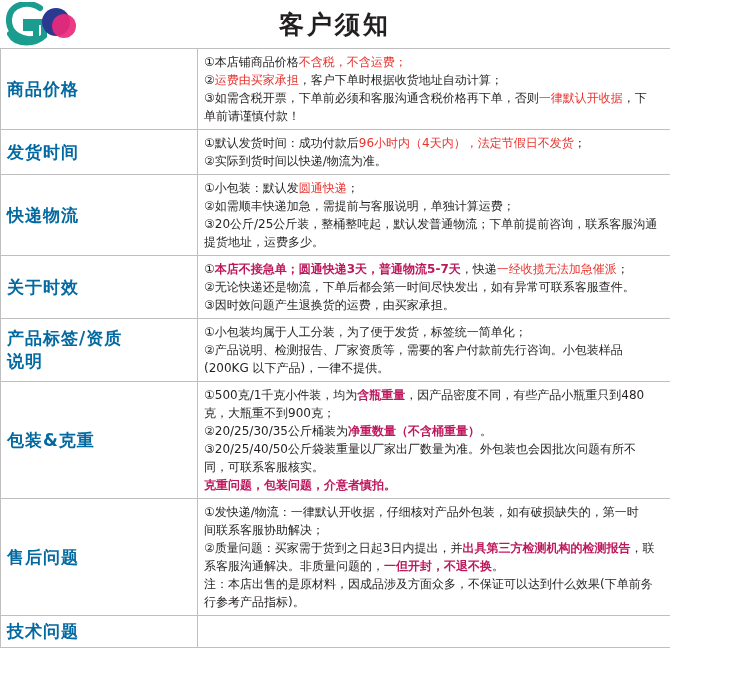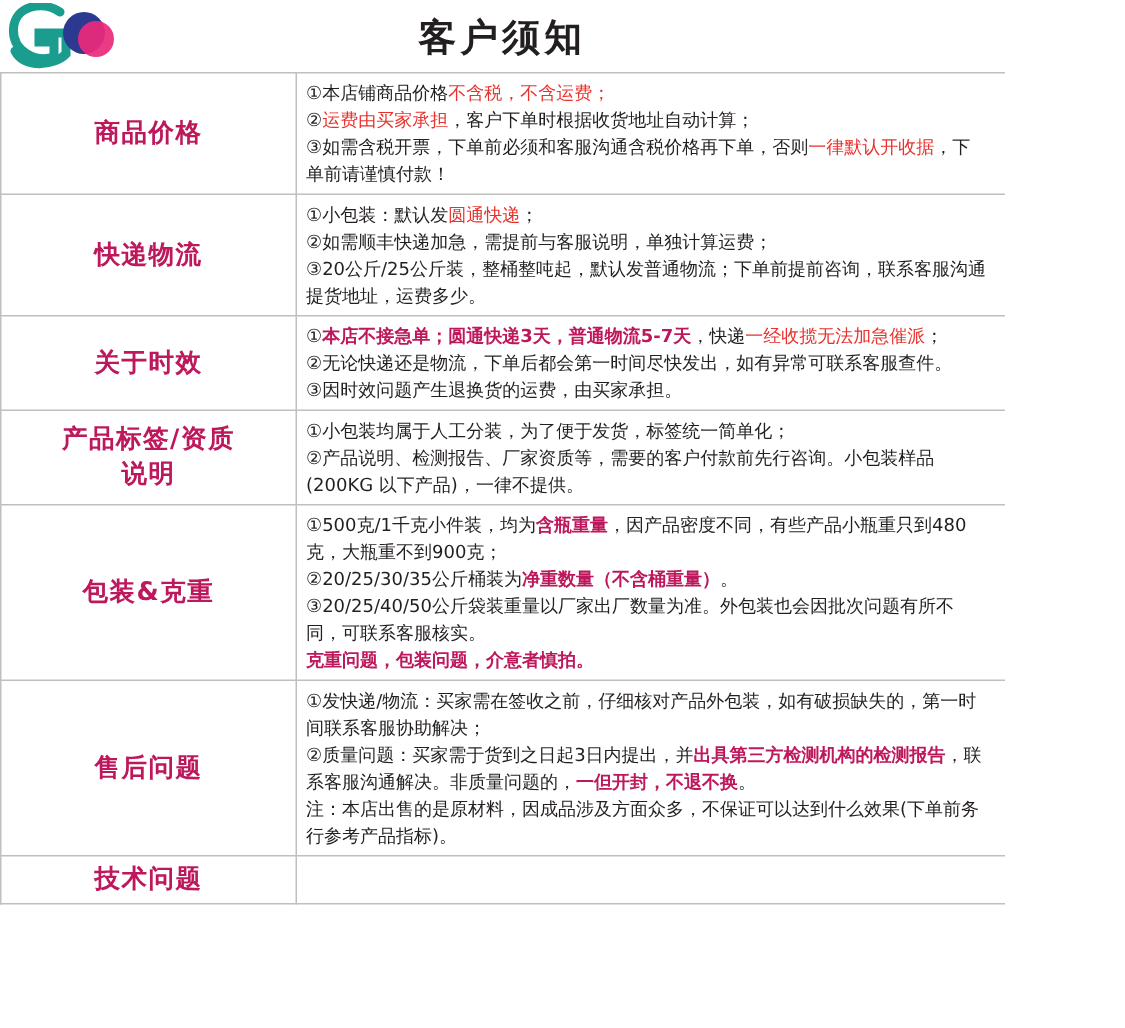--- a/index.html
+++ b/index.html
@@ -47,25 +47,24 @@
     width: 750px;
     table-layout: fixed;
   }
   table.notice td {
     border: 1px solid #bfbfbf;
     vertical-align: middle;
     padding: 4px 6px;
   }
   td.label {
     width: 184px;
-    text-align: center;
     font-size: 17px;
     font-weight: bold;
     letter-spacing: 1px;
-    color: #be185d;
+    color: #0369a1;
     line-height: 1.35;
   }
   td.content {
     font-size: 12px;
     line-height: 1.5;
     color: #231f20;
     text-align: left;
     padding: 5px 7px;
   }
   .content p {
@@ -100,20 +99,27 @@
         <tr>
           <td class="label">商品价格</td>
           <td class="content">
             <p><span>①本店铺商品价格</span><span class="red">不含税，不含运费；</span></p>
             <p><span>②</span><span class="red">运费由买家承担</span><span>，客户下单时根据收货地址自动计算；</span></p>
             <p><span>③如需含税开票，下单前必须和客服沟通含税价格再下单，否则</span><span class="red">一律默认开收据</span><span>，下</span></p>
             <p><span>单前请谨慎付款！</span></p>
           </td>
         </tr>
         <tr>
+          <td class="label">发货时间</td>
+          <td class="content">
+            <p><span>①默认发货时间：成功付款后</span><span class="red">96小时内（4天内），法定节假日不发货</span><span>；</span></p>
+            <p><span>②实际到货时间以快递/物流为准。</span></p>
+          </td>
+        </tr>
+        <tr>
           <td class="label">快递物流</td>
           <td class="content">
             <p><span>①小包装：默认发</span><span class="red">圆通快递</span><span>；</span></p>
             <p><span>②如需顺丰快递加急，需提前与客服说明，单独计算运费；</span></p>
             <p><span>③20公斤/25公斤装，整桶整吨起，默认发普通物流；下单前提前咨询，联系客服沟通</span></p>
             <p><span>提货地址，运费多少。</span></p>
           </td>
         </tr>
         <tr>
           <td class="label">关于时效</td>
@@ -138,21 +144,21 @@
             <p><span>克，大瓶重不到900克；</span></p>
             <p><span>②20/25/30/35公斤桶装为</span><span class="rb">净重数量（不含桶重量）</span><span>。</span></p>
             <p><span>③20/25/40/50公斤袋装重量以厂家出厂数量为准。外包装也会因批次问题有所不</span></p>
             <p><span>同，可联系客服核实。</span></p>
             <p><span class="rb">克重问题，包装问题，介意者慎拍。</span></p>
           </td>
         </tr>
         <tr>
           <td class="label">售后问题</td>
           <td class="content">
-            <p><span>①发快递/物流：买家需在签收之前，仔细核对产品外包装，如有破损缺失的，第一时</span></p>
+            <p><span>①发快递/物流：一律默认开收据，仔细核对产品外包装，如有破损缺失的，第一时</span></p>
             <p><span>间联系客服协助解决；</span></p>
             <p><span>②质量问题：买家需于货到之日起3日内提出，并</span><span class="rb">出具第三方检测机构的检测报告</span><span>，联</span></p>
             <p><span>系客服沟通解决。非质量问题的，</span><span class="rb">一但开封，不退不换</span><span>。</span></p>
             <p><span>注：本店出售的是原材料，因成品涉及方面众多，不保证可以达到什么效果(下单前务</span></p>
             <p><span>行参考产品指标)。</span></p>
           </td>
         </tr>
         <tr>
           <td class="label">技术问题</td>
           <td class="content"></td>

